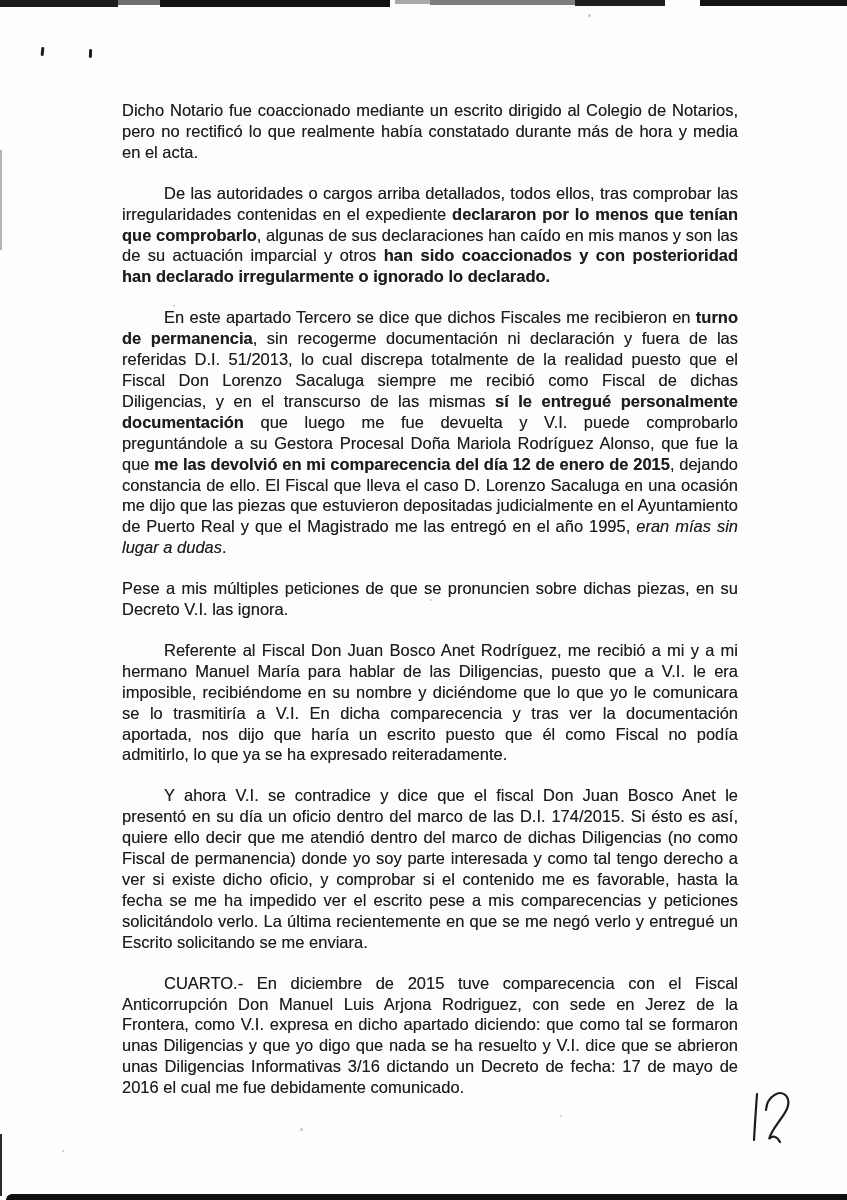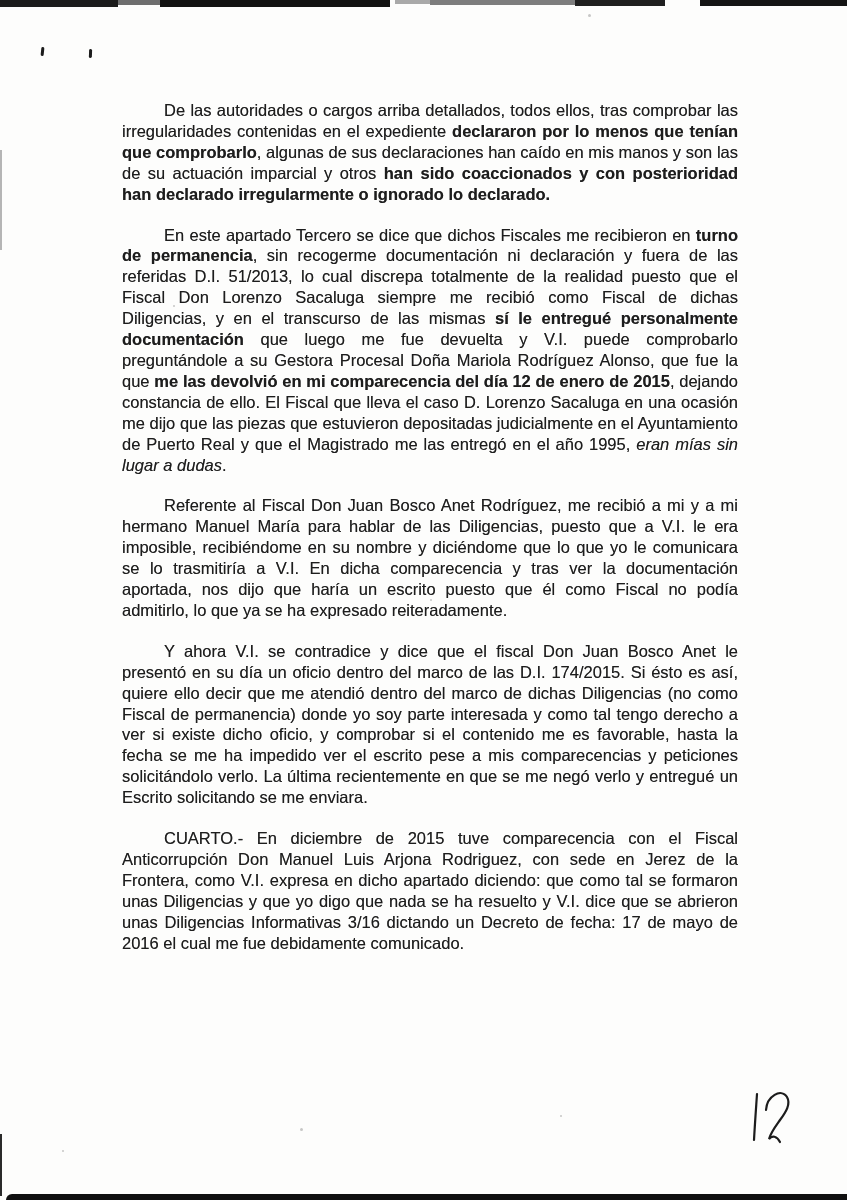--- a/index.html
+++ b/index.html
@@ -49,22 +49,24 @@
 <div class="tick" style="left:89px;top:49px;transform:rotate(2deg);"></div>
 
 <div class="speck" style="left:588px;top:14px;width:3px;height:3px;"></div>
 <div class="speck" style="left:173px;top:305px;width:2px;height:2px;"></div>
 <div class="speck" style="left:430px;top:599px;width:2px;height:2px;"></div>
 <div class="speck" style="left:300px;top:1128px;width:3px;height:3px;"></div>
 <div class="speck" style="left:560px;top:1115px;width:2px;height:2px;"></div>
 <div class="speck" style="left:62px;top:1150px;width:2px;height:2px;"></div>
 
 <div class="text-block">
+    <p class=""><span>Dicho Notario fue coaccionado mediante un escrito dirigido al Colegio de Notarios, pero no rectificó lo que realmente había constatado durante más de hora y media en el acta.</span></p>
     <p class="indent"><span>De las autoridades o cargos arriba detallados, todos ellos, tras comprobar las irregularidades contenidas en el expediente </span><span class="b">declararon por lo menos que tenían que comprobarlo</span><span>, algunas de sus declaraciones han caído en mis manos y son las de su actuación imparcial y otros </span><span class="b">han sido coaccionados y con posterioridad han declarado irregularmente o ignorado lo declarado.</span></p>
     <p class="indent"><span>En este apartado Tercero se dice que dichos Fiscales me recibieron en </span><span class="b">turno de permanencia</span><span>, sin recogerme documentación ni declaración y fuera de las referidas D.I. 51/2013, lo cual discrepa totalmente de la realidad puesto que el Fiscal Don Lorenzo Sacaluga siempre me recibió como Fiscal de dichas Diligencias, y en el transcurso de las mismas </span><span class="b">sí le entregué personalmente documentación</span><span> que luego me fue devuelta y V.I. puede comprobarlo preguntándole a su Gestora Procesal Doña Mariola Rodríguez Alonso, que fue la que </span><span class="b">me las devolvió en mi comparecencia del día 12 de enero de 2015</span><span>, dejando constancia de ello. El Fiscal que lleva el caso D. Lorenzo Sacaluga en una ocasión me dijo que las piezas que estuvieron depositadas judicialmente en el Ayuntamiento de Puerto Real y que el Magistrado me las entregó en el año 1995, </span><span class="i">eran mías sin lugar a dudas</span><span>.</span></p>
+    <p class=""><span>Pese a mis múltiples peticiones de que se pronuncien sobre dichas piezas, en su Decreto V.I. las ignora.</span></p>
     <p class="indent"><span>Referente al Fiscal Don Juan Bosco Anet Rodríguez, me recibió a mi y a mi hermano Manuel María para hablar de las Diligencias, puesto que a V.I. le era imposible, recibiéndome en su nombre y diciéndome que lo que yo le comunicara se lo trasmitiría a V.I. En dicha comparecencia y tras ver la documentación aportada, nos dijo que haría un escrito puesto que él como Fiscal no podía admitirlo, lo que ya se ha expresado reiteradamente.</span></p>
     <p class="indent"><span>Y ahora V.I. se contradice y dice que el fiscal Don Juan Bosco Anet le presentó en su día un oficio dentro del marco de las D.I. 174/2015. Si ésto es así, quiere ello decir que me atendió dentro del marco de dichas Diligencias (no como Fiscal de permanencia) donde yo soy parte interesada y como tal tengo derecho a ver si existe dicho oficio, y comprobar si el contenido me es favorable, hasta la fecha se me ha impedido ver el escrito pese a mis comparecencias y peticiones solicitándolo verlo. La última recientemente en que se me negó verlo y entregué un Escrito solicitando se me enviara.</span></p>
     <p class="indent"><span>CUARTO.- En diciembre de 2015 tuve comparecencia con el Fiscal Anticorrupción Don Manuel Luis Arjona Rodriguez, con sede en Jerez de la Frontera, como V.I. expresa en dicho apartado diciendo: que como tal se formaron unas Diligencias y que yo digo que nada se ha resuelto y V.I. dice que se abrieron unas Diligencias Informativas 3/16 dictando un Decreto de fecha: 17 de mayo de 2016 el cual me fue debidamente comunicado.</span></p>
   </div>
 
 <div class="pageno">
   <span class="sr">12</span>
   <svg width="62" height="72" viewBox="0 0 62 72">
     <path d="M15,12 C14.2,24 13,40 12,58" fill="none" stroke="#1c1c1c" stroke-width="2.2" stroke-linecap="round"></path>
     <path d="M24,28 C25,14 39,6 45,15 C49,22 44,30 38,38 C33,45 29,50 27,57 C30,53 35,54 38,60" fill="none" stroke="#1c1c1c" stroke-width="2.2" stroke-linecap="round"></path>

